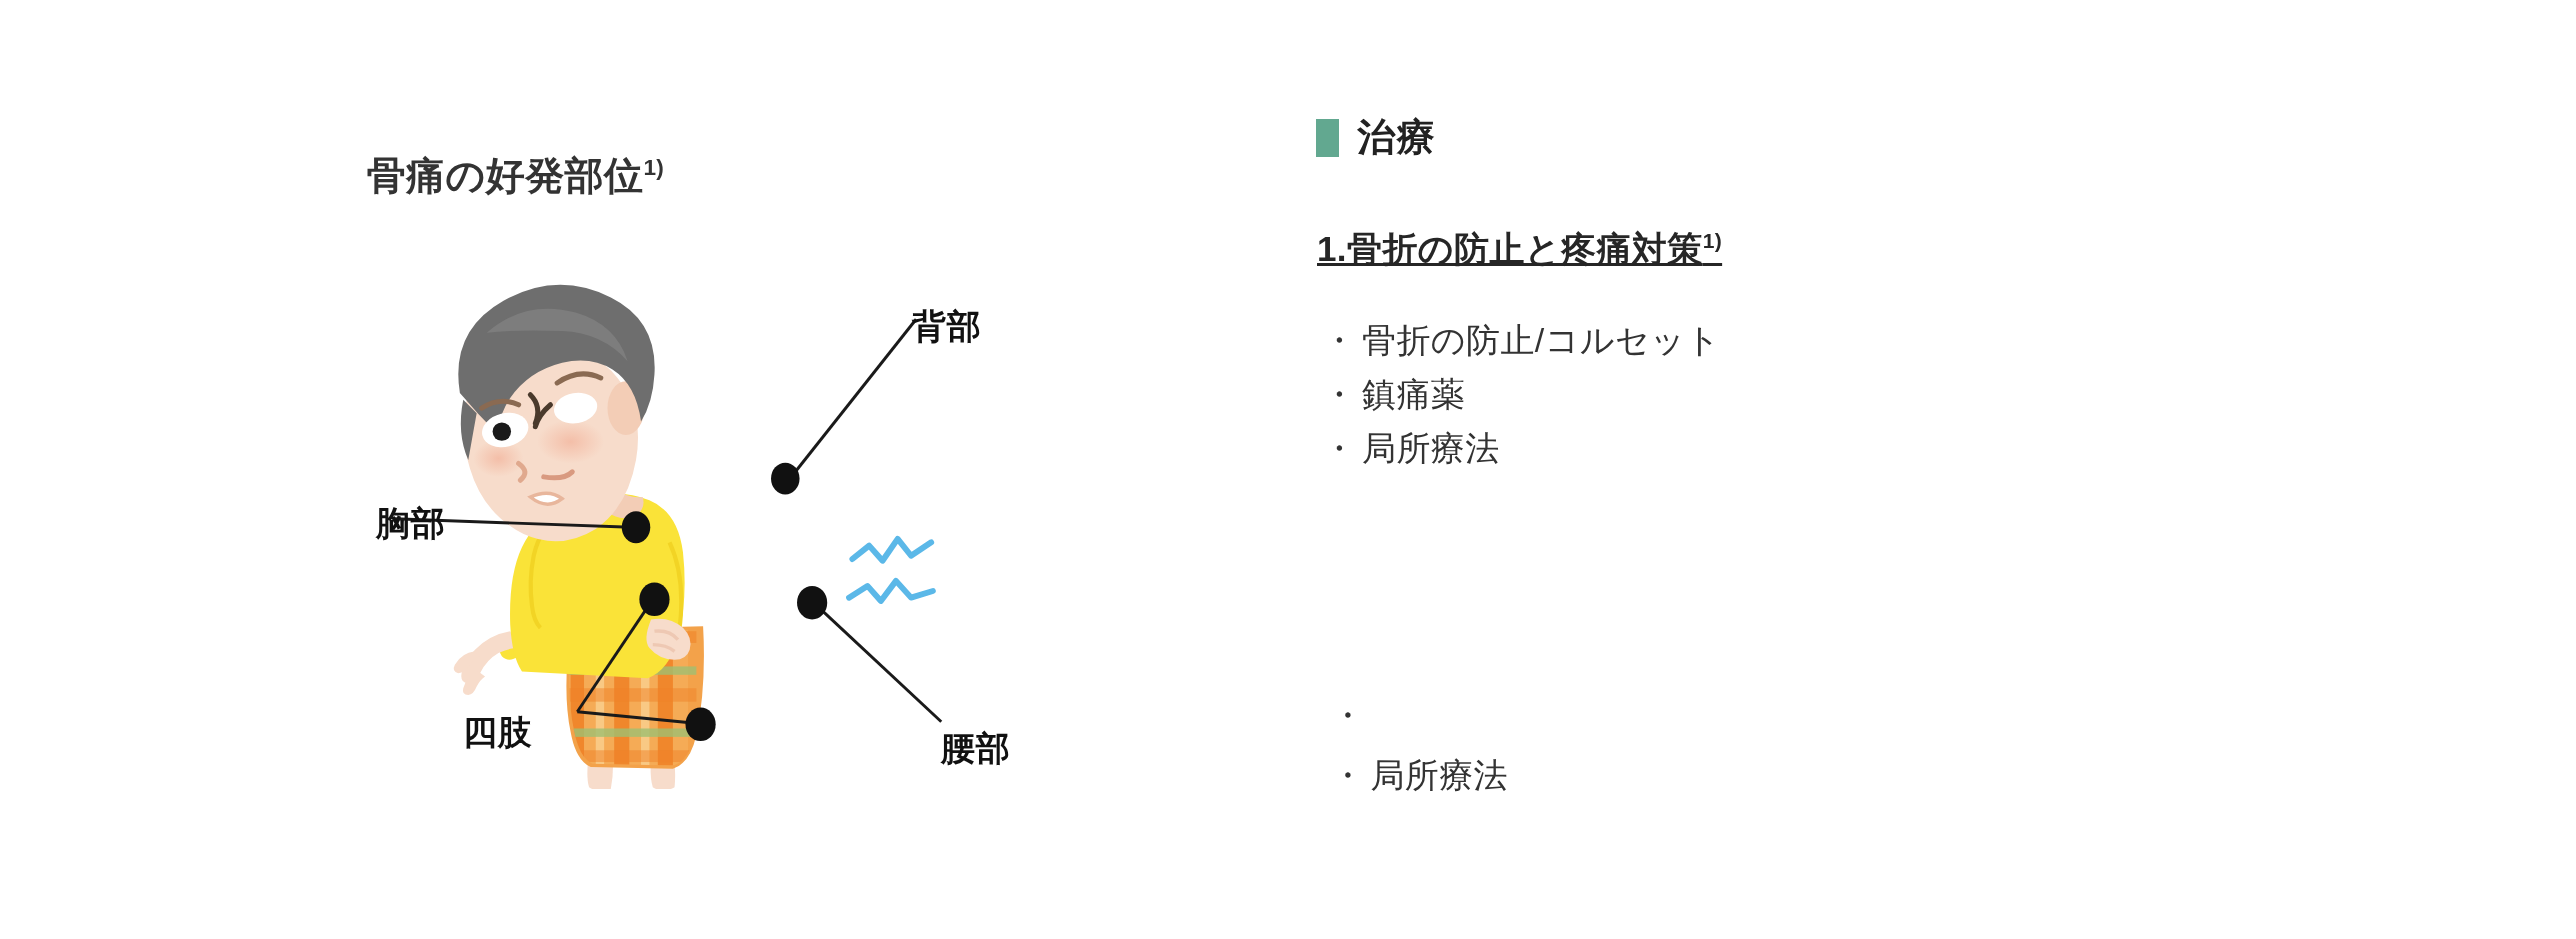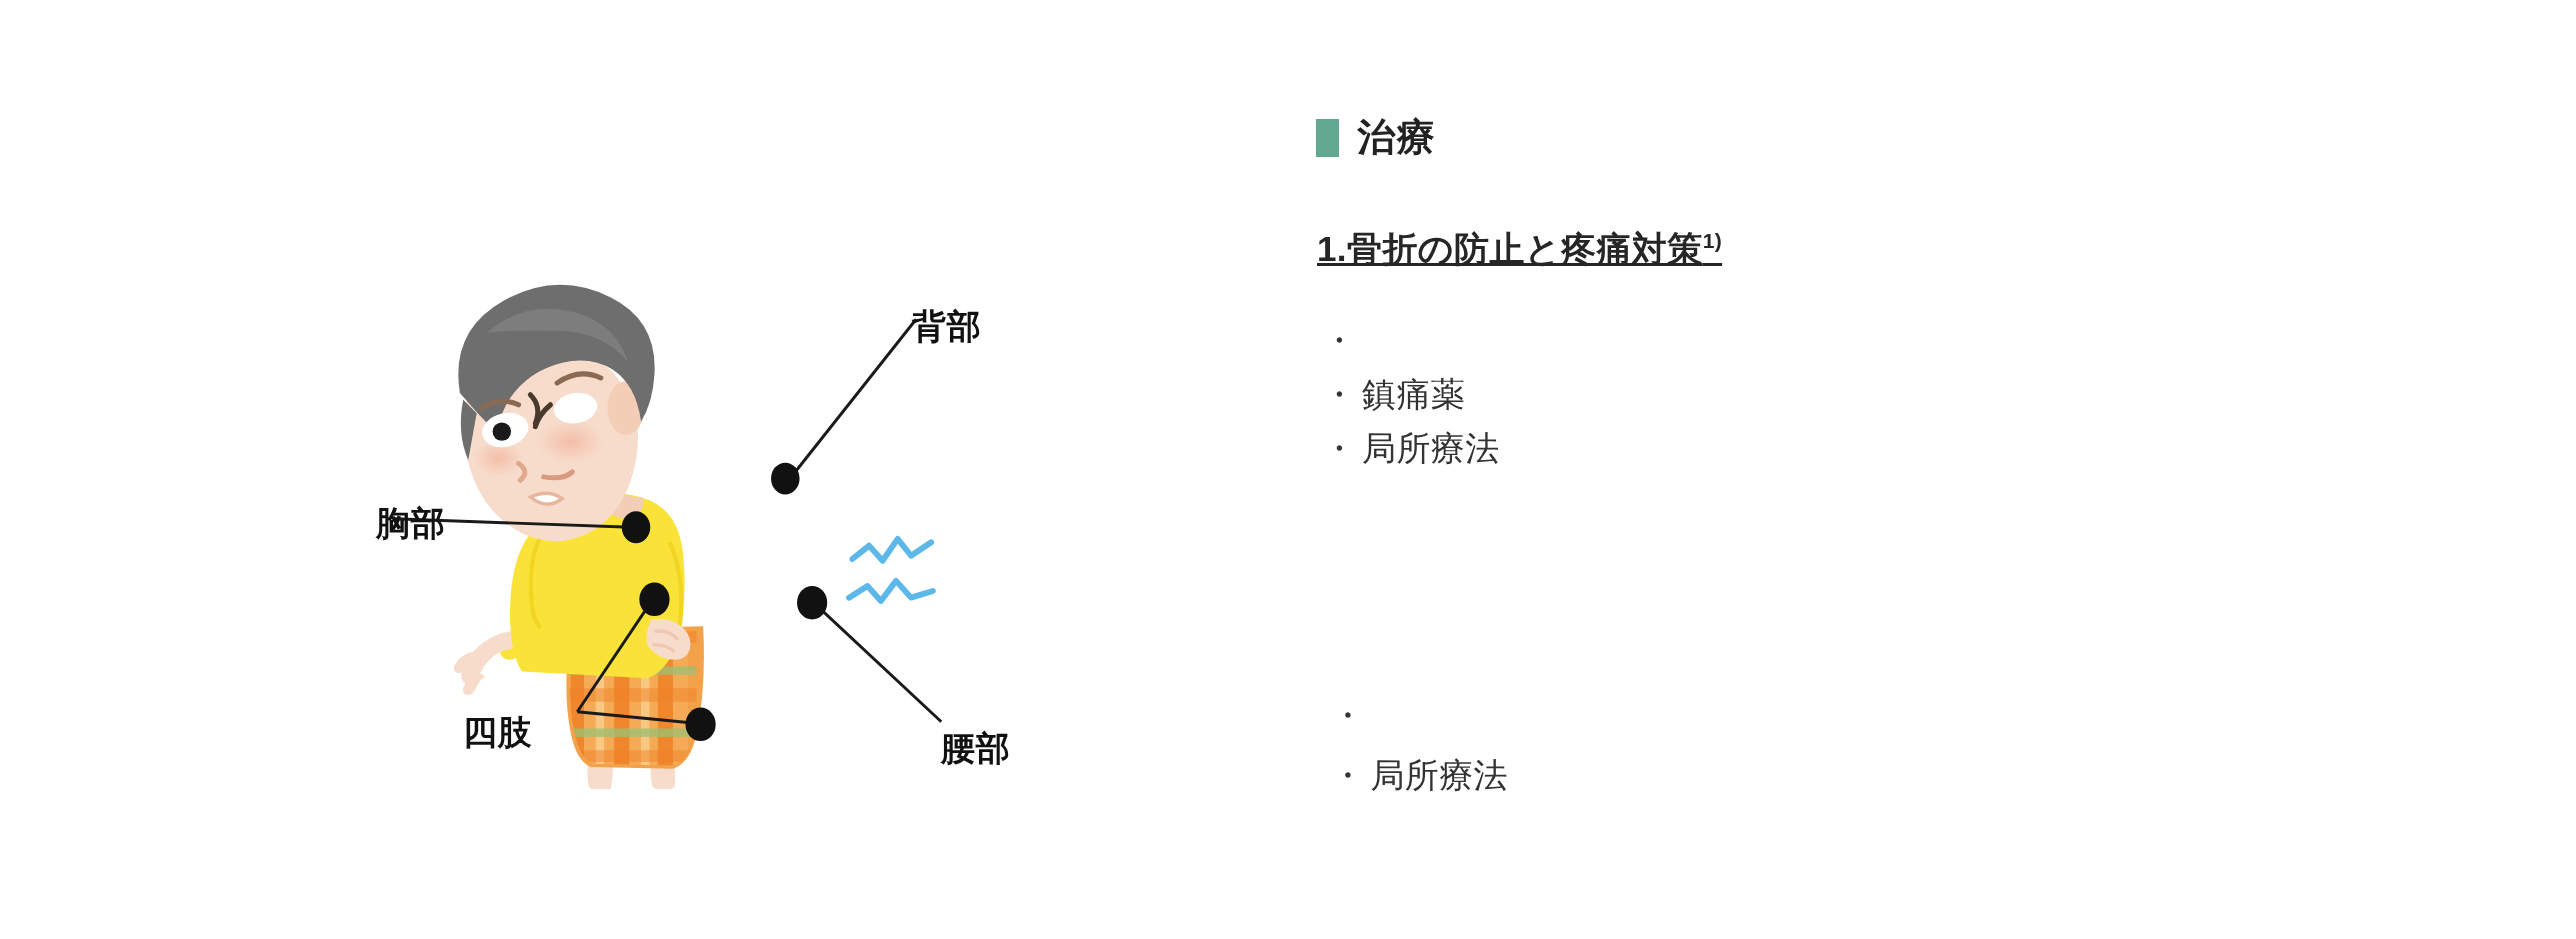--- a/index.html
+++ b/index.html
@@ -144,20 +144,23 @@
     color: #333333;
     line-height: 1;
   }
   .bullet-text { line-height: 1; }
 </style>
 </head>
 <body>
 
 <div id="left-panel">
 
+  <div id="figure-title">
+    <span>骨痛の好発部位</span><span class="sup">1)</span>
+  </div>
 
   <div id="illustration-wrap">
     <svg viewBox="0 0 880 640" xmlns="http://www.w3.org/2000/svg">
       <defs>
         <clipPath id="pantsClip">
           <path d="M302 452 q-8 72 2 118 q6 32 22 40 l96 2 q18 -4 26 -36 q12 -56 10 -126 z"></path>
         </clipPath>
         <radialGradient id="cheekGrad" cx="50%" cy="50%" r="50%">
           <stop offset="0%" stop-color="#f3b9a2" stop-opacity="0.85"></stop>
           <stop offset="100%" stop-color="#f3b9a2" stop-opacity="0"></stop>
@@ -275,20 +278,21 @@
     <span id="header-title">治療</span>
   </div>
 
   <div class="num-heading" id="heading-1">
     <span>1.</span><span>骨折の防止と疼痛対策</span><span class="sup">1)</span>
   </div>
 
   <ul class="bullet-list" id="list-1">
     <li class="bullet-item">
       <span class="bullet-dot">・</span>
+      <span class="bullet-text">骨折の防止/コルセット</span>
     </li>
     <li class="bullet-item">
       <span class="bullet-dot">・</span>
       <span class="bullet-text">鎮痛薬</span>
     </li>
     <li class="bullet-item">
       <span class="bullet-dot">・</span>
       <span class="bullet-text">局所療法</span>
     </li>
   </ul>

